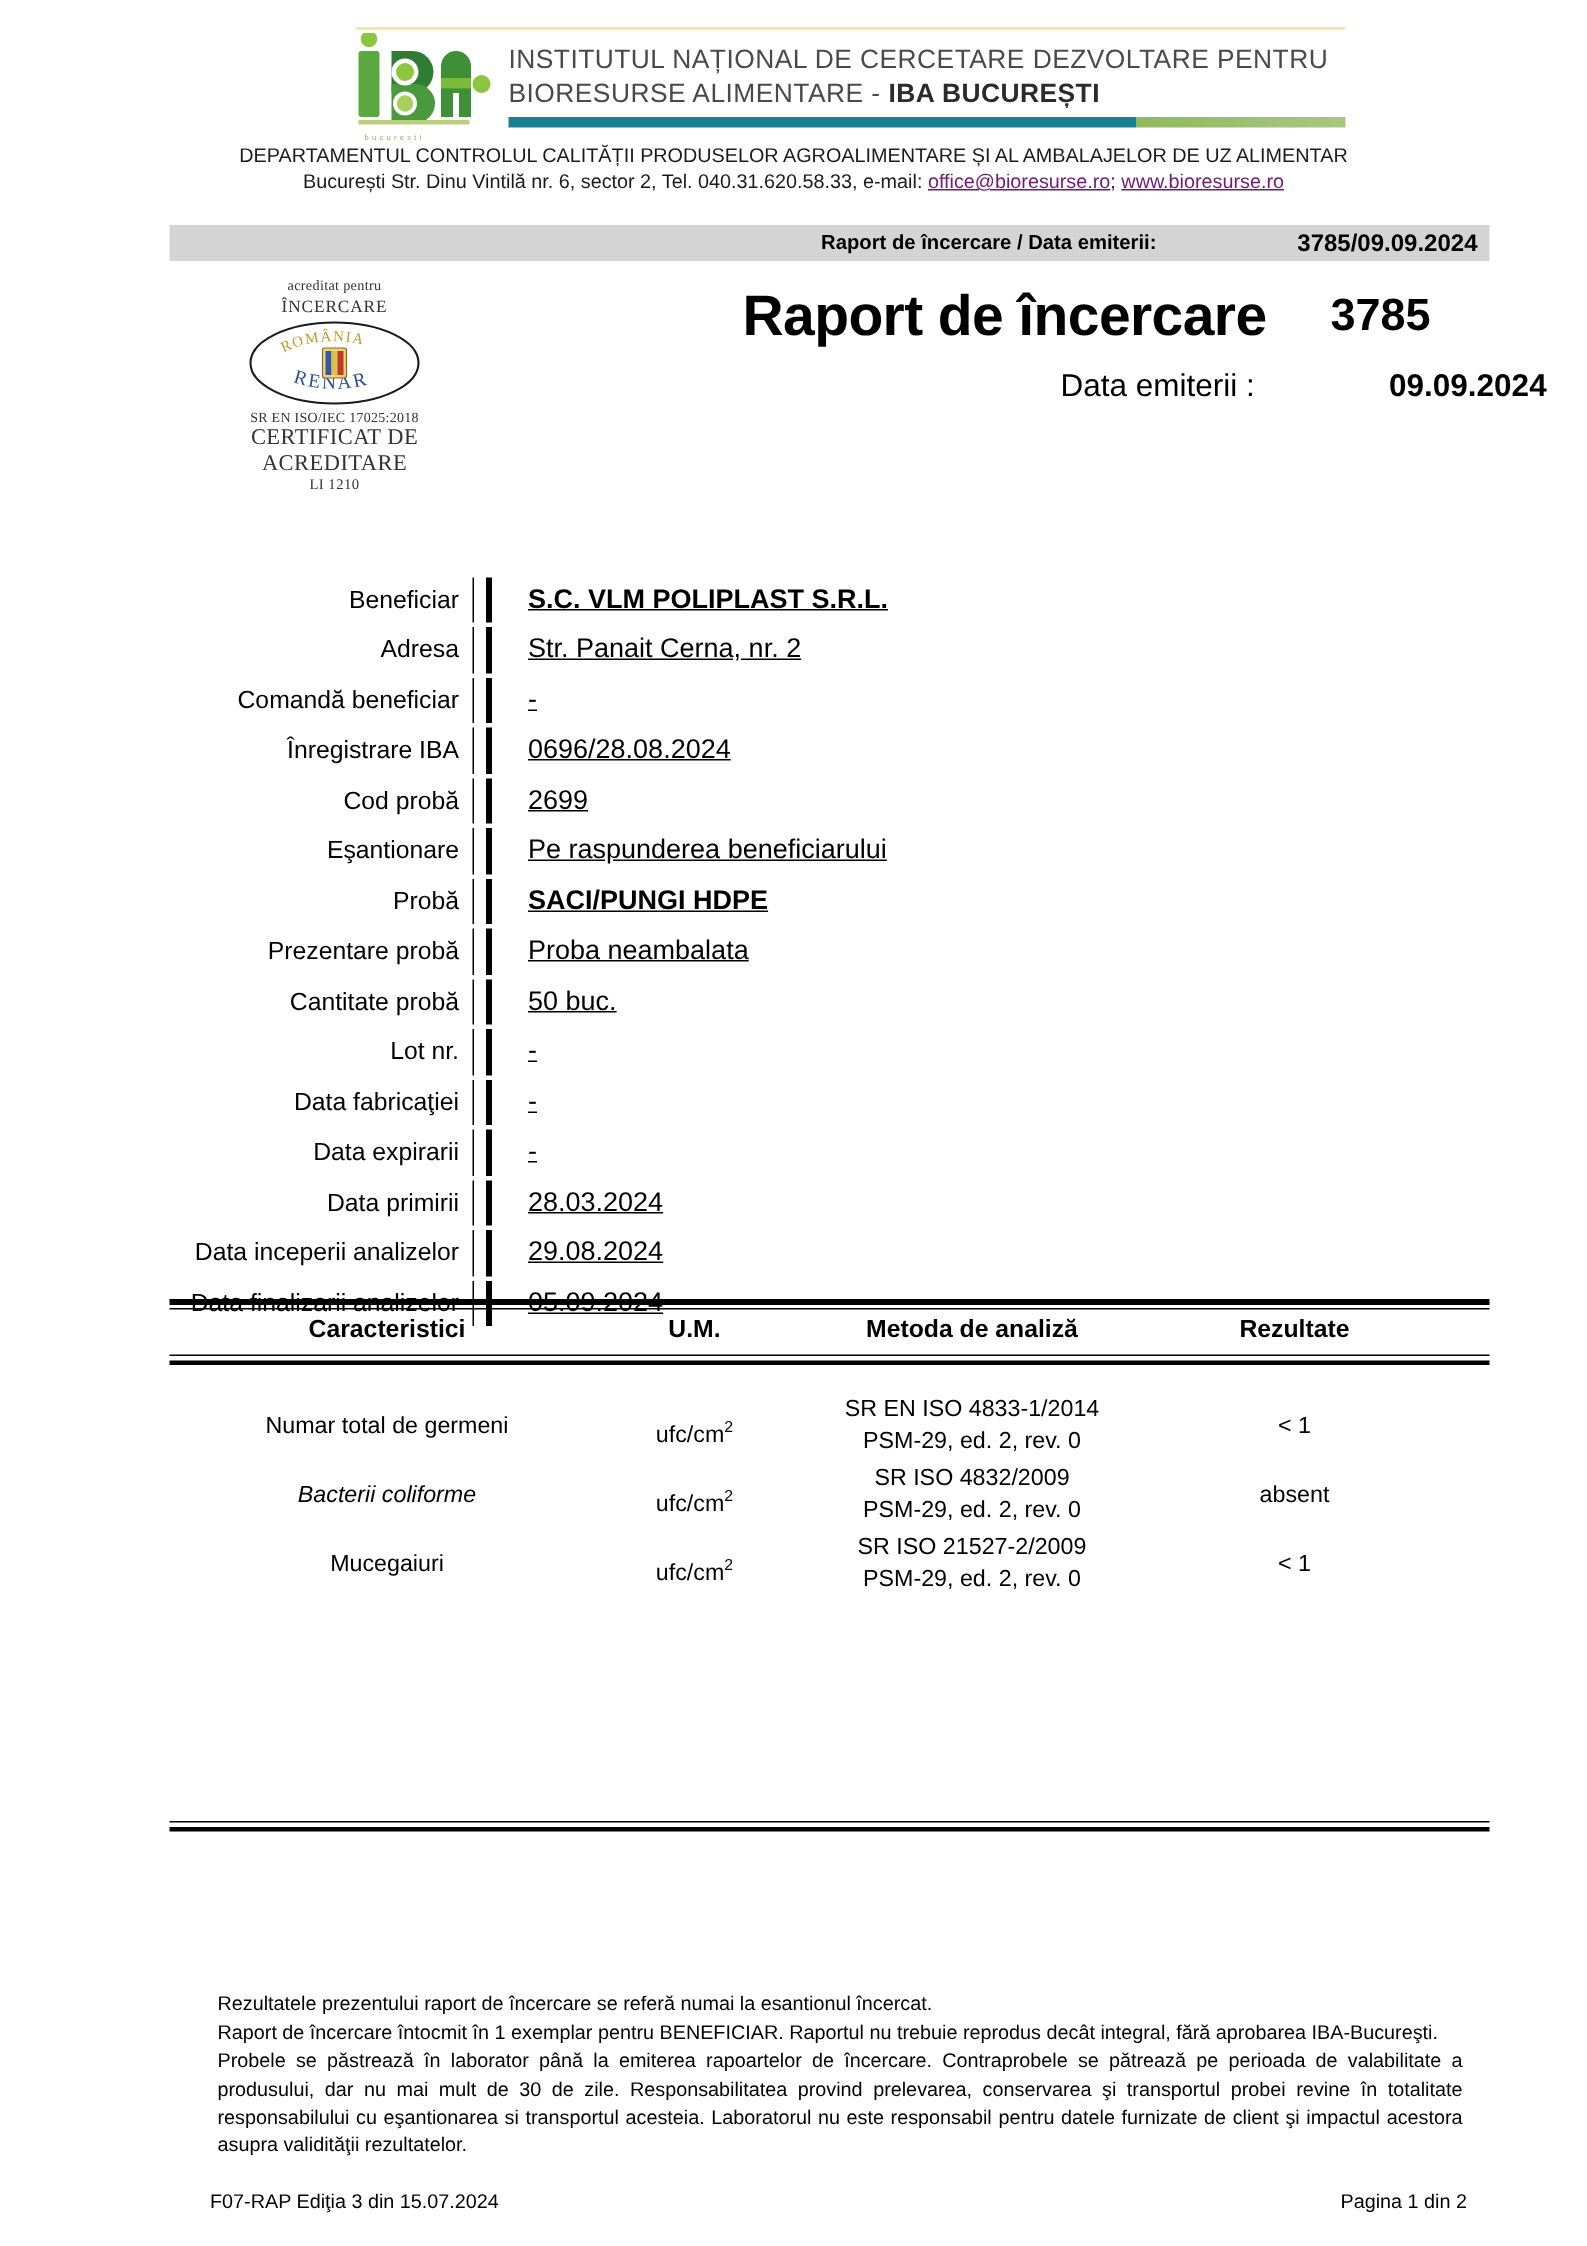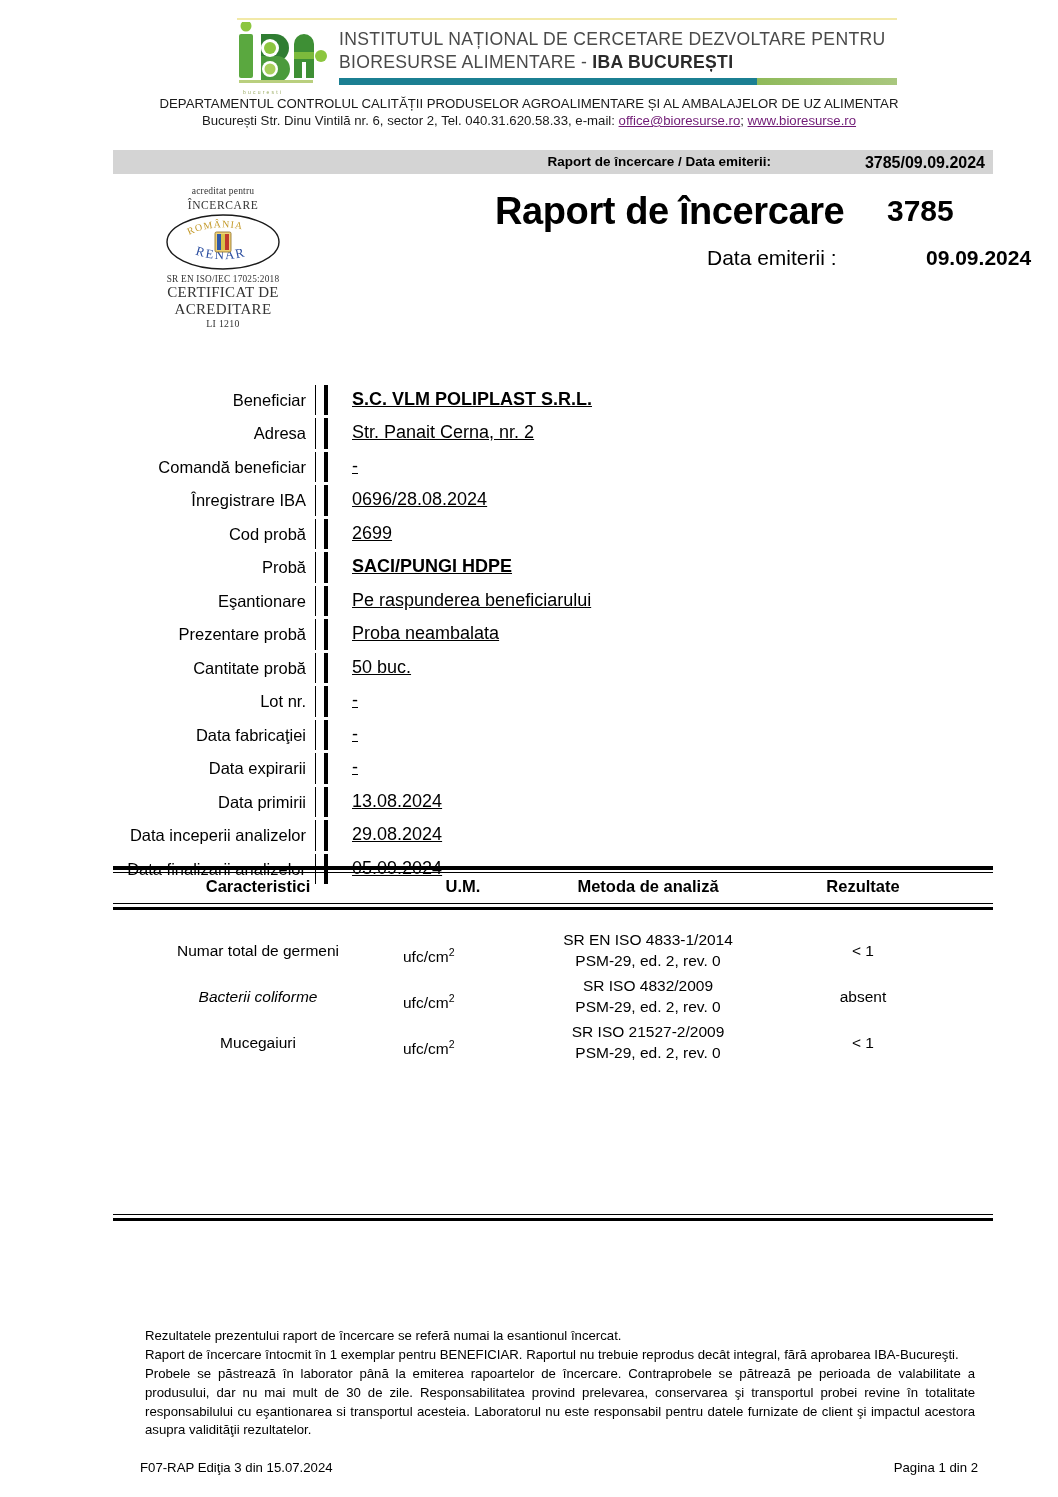--- a/index.html
+++ b/index.html
@@ -229,21 +229,21 @@
     left: 88px;
     width: 880px;
   }
   .res-row {
     display: flex;
     align-items: center;
     height: 46px;
   }
   .res-row .c-carac { width: 290px; text-align: center; font-size: 15.5px; }
   .res-row .c-carac.italic { font-style: italic; }
-  .res-row .c-um    { width: 120px; text-align: left; font-size: 15.5px; margin-top: 12px; }
+  .res-row .c-um    { width: 120px; text-align: center; font-size: 15.5px; margin-top: 12px; }
   .res-row .c-met   { width: 250px; text-align: center; font-size: 15.5px; line-height: 1.33; }
   .res-row .c-rez   { width: 180px; text-align: center; font-size: 15.5px; }
   sup { font-size: 0.68em; vertical-align: super; line-height: 0; }
 
   .rules-bottom {
     position: absolute;
     left: 88px;
     width: 880px;
   }
 
@@ -361,30 +361,30 @@
         <div class="det-label">Înregistrare IBA</div>
         <div class="det-sep"></div>
         <div class="det-value">0696/28.08.2024</div>
       </div>
       <div class="det-row">
         <div class="det-label">Cod probă</div>
         <div class="det-sep"></div>
         <div class="det-value">2699</div>
       </div>
       <div class="det-row">
+        <div class="det-label">Eşantionare</div>
+        <div class="det-sep"></div>
+        <div class="det-value">Pe raspunderea beneficiarului</div>
+      </div>
+      <div class="det-row">
         <div class="det-label">Probă</div>
         <div class="det-sep"></div>
         <div class="det-value bold">SACI/PUNGI HDPE</div>
       </div>
       <div class="det-row">
-        <div class="det-label">Eşantionare</div>
-        <div class="det-sep"></div>
-        <div class="det-value">Pe raspunderea beneficiarului</div>
-      </div>
-      <div class="det-row">
         <div class="det-label">Prezentare probă</div>
         <div class="det-sep"></div>
         <div class="det-value">Proba neambalata</div>
       </div>
       <div class="det-row">
         <div class="det-label">Cantitate probă</div>
         <div class="det-sep"></div>
         <div class="det-value">50 buc.</div>
       </div>
       <div class="det-row">
@@ -398,21 +398,21 @@
         <div class="det-value">-</div>
       </div>
       <div class="det-row">
         <div class="det-label">Data expirarii</div>
         <div class="det-sep"></div>
         <div class="det-value">-</div>
       </div>
       <div class="det-row">
         <div class="det-label">Data primirii</div>
         <div class="det-sep"></div>
-        <div class="det-value">13.08.2024</div>
+        <div class="det-value">28.03.2024</div>
       </div>
       <div class="det-row">
         <div class="det-label">Data inceperii analizelor</div>
         <div class="det-sep"></div>
         <div class="det-value">29.08.2024</div>
       </div>
       <div class="det-row">
         <div class="det-label">Data finalizarii analizelor</div>
         <div class="det-sep"></div>
         <div class="det-value">05.09.2024</div>

